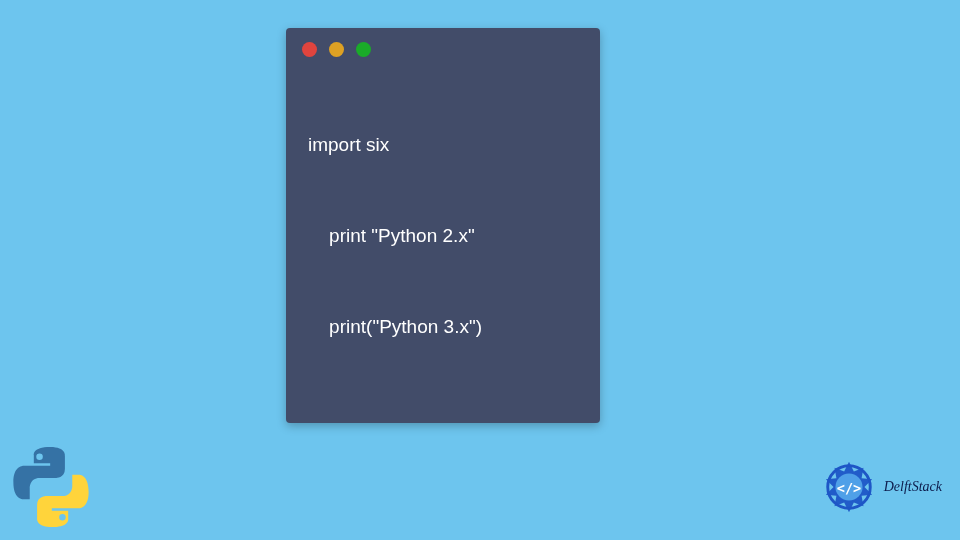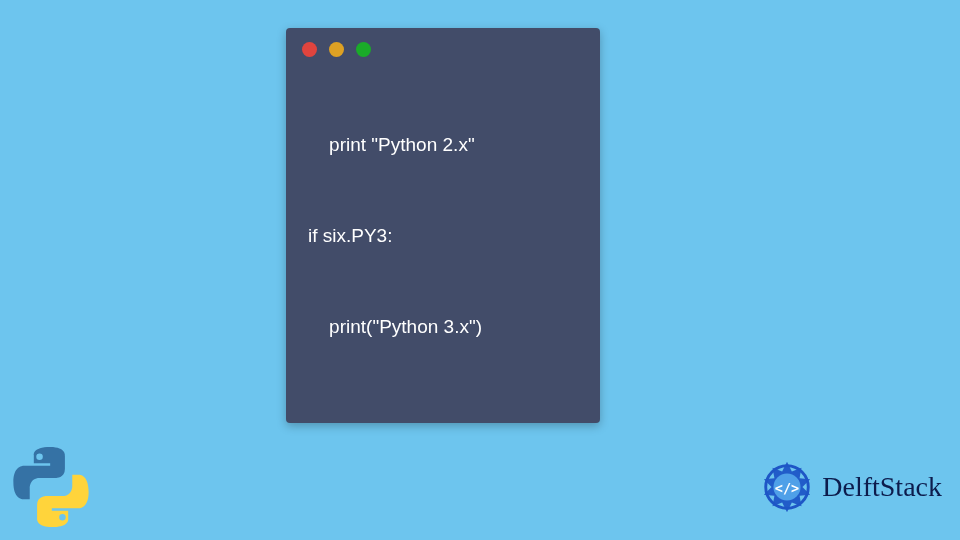--- a/index.html
+++ b/index.html
@@ -56,37 +56,38 @@
     display: flex;
     align-items: center;
     gap: 6px;
   }
   .delft-emblem {
     width: 58px;
     height: 58px;
   }
   .delft-text {
     font-family: Georgia, "Times New Roman", serif;
-    font-size: 28px;
+    font-style: italic;
+    font-size: 14px;
     color: #0D1C4C;
     font-weight: 500;
   }
 </style>
 </head>
 <body>
 
 <div class="code-window">
   <div class="traffic-lights">
     <div class="dot red"></div>
     <div class="dot yellow"></div>
     <div class="dot green"></div>
   </div>
   <div class="code">
+    <div>import six</div>
     <div>    print "Python 2.x"</div>
-    <div>if six.PY3:</div>
     <div>    print("Python 3.x")</div>
   </div>
 </div>
 
 <div class="python-logo">
   <svg viewBox="0 0 110 110" width="90" height="90">
     <path fill="#3572A5" d="M54 6c-22 0-20 10-20 10v10h20v3H23c0 0-14-2-14 20s12 21 12 21h8V56c0 0 0-12 12-12h20c0 0 11 0 11-11V17c0 0 2-11-18-11zM41 14a4 4 0 1 1 0 8 4 4 0 0 1 0-8z"></path>
     <path fill="#FFD43B" d="M56 104c22 0 20-10 20-10V84H56v-3h31c0 0 14 2 14-20S89 40 89 40h-8v14c0 0 0 12-12 12H49c0 0-11 0-11 11v16c0 0-2 11 18 11zM69 96a4 4 0 1 1 0-8 4 4 0 0 1 0 8z"></path>
   </svg>
 </div>

